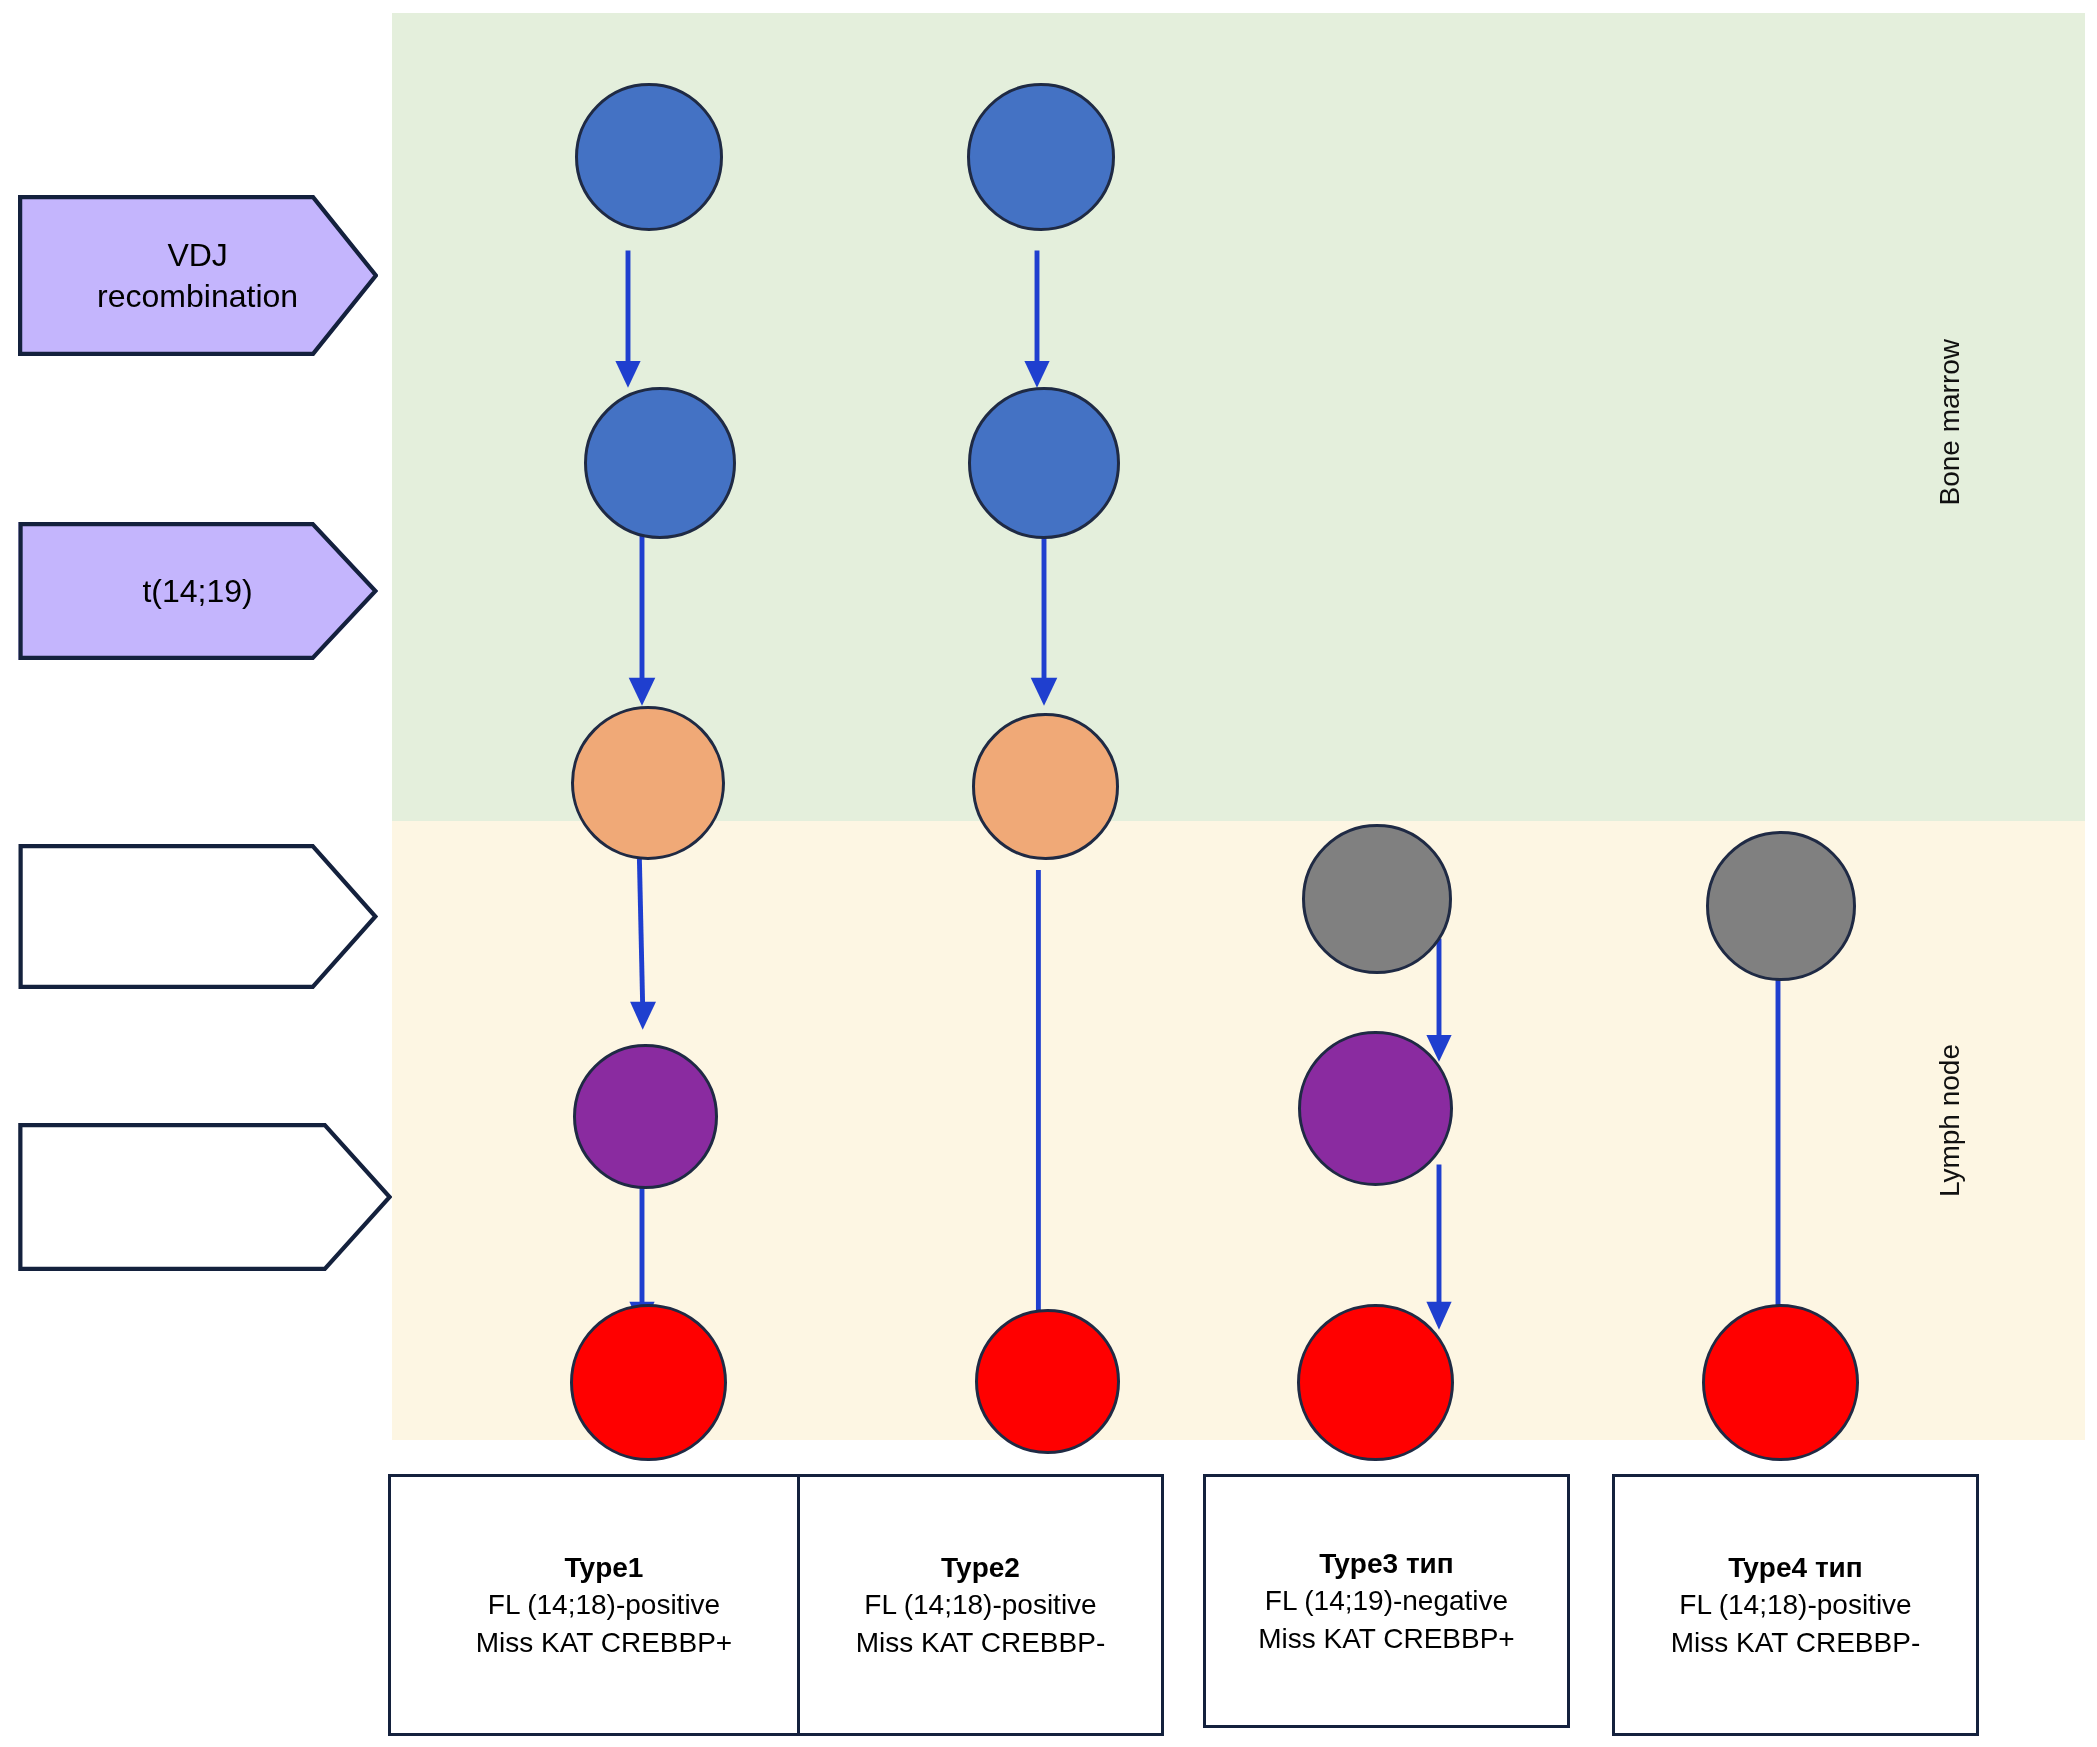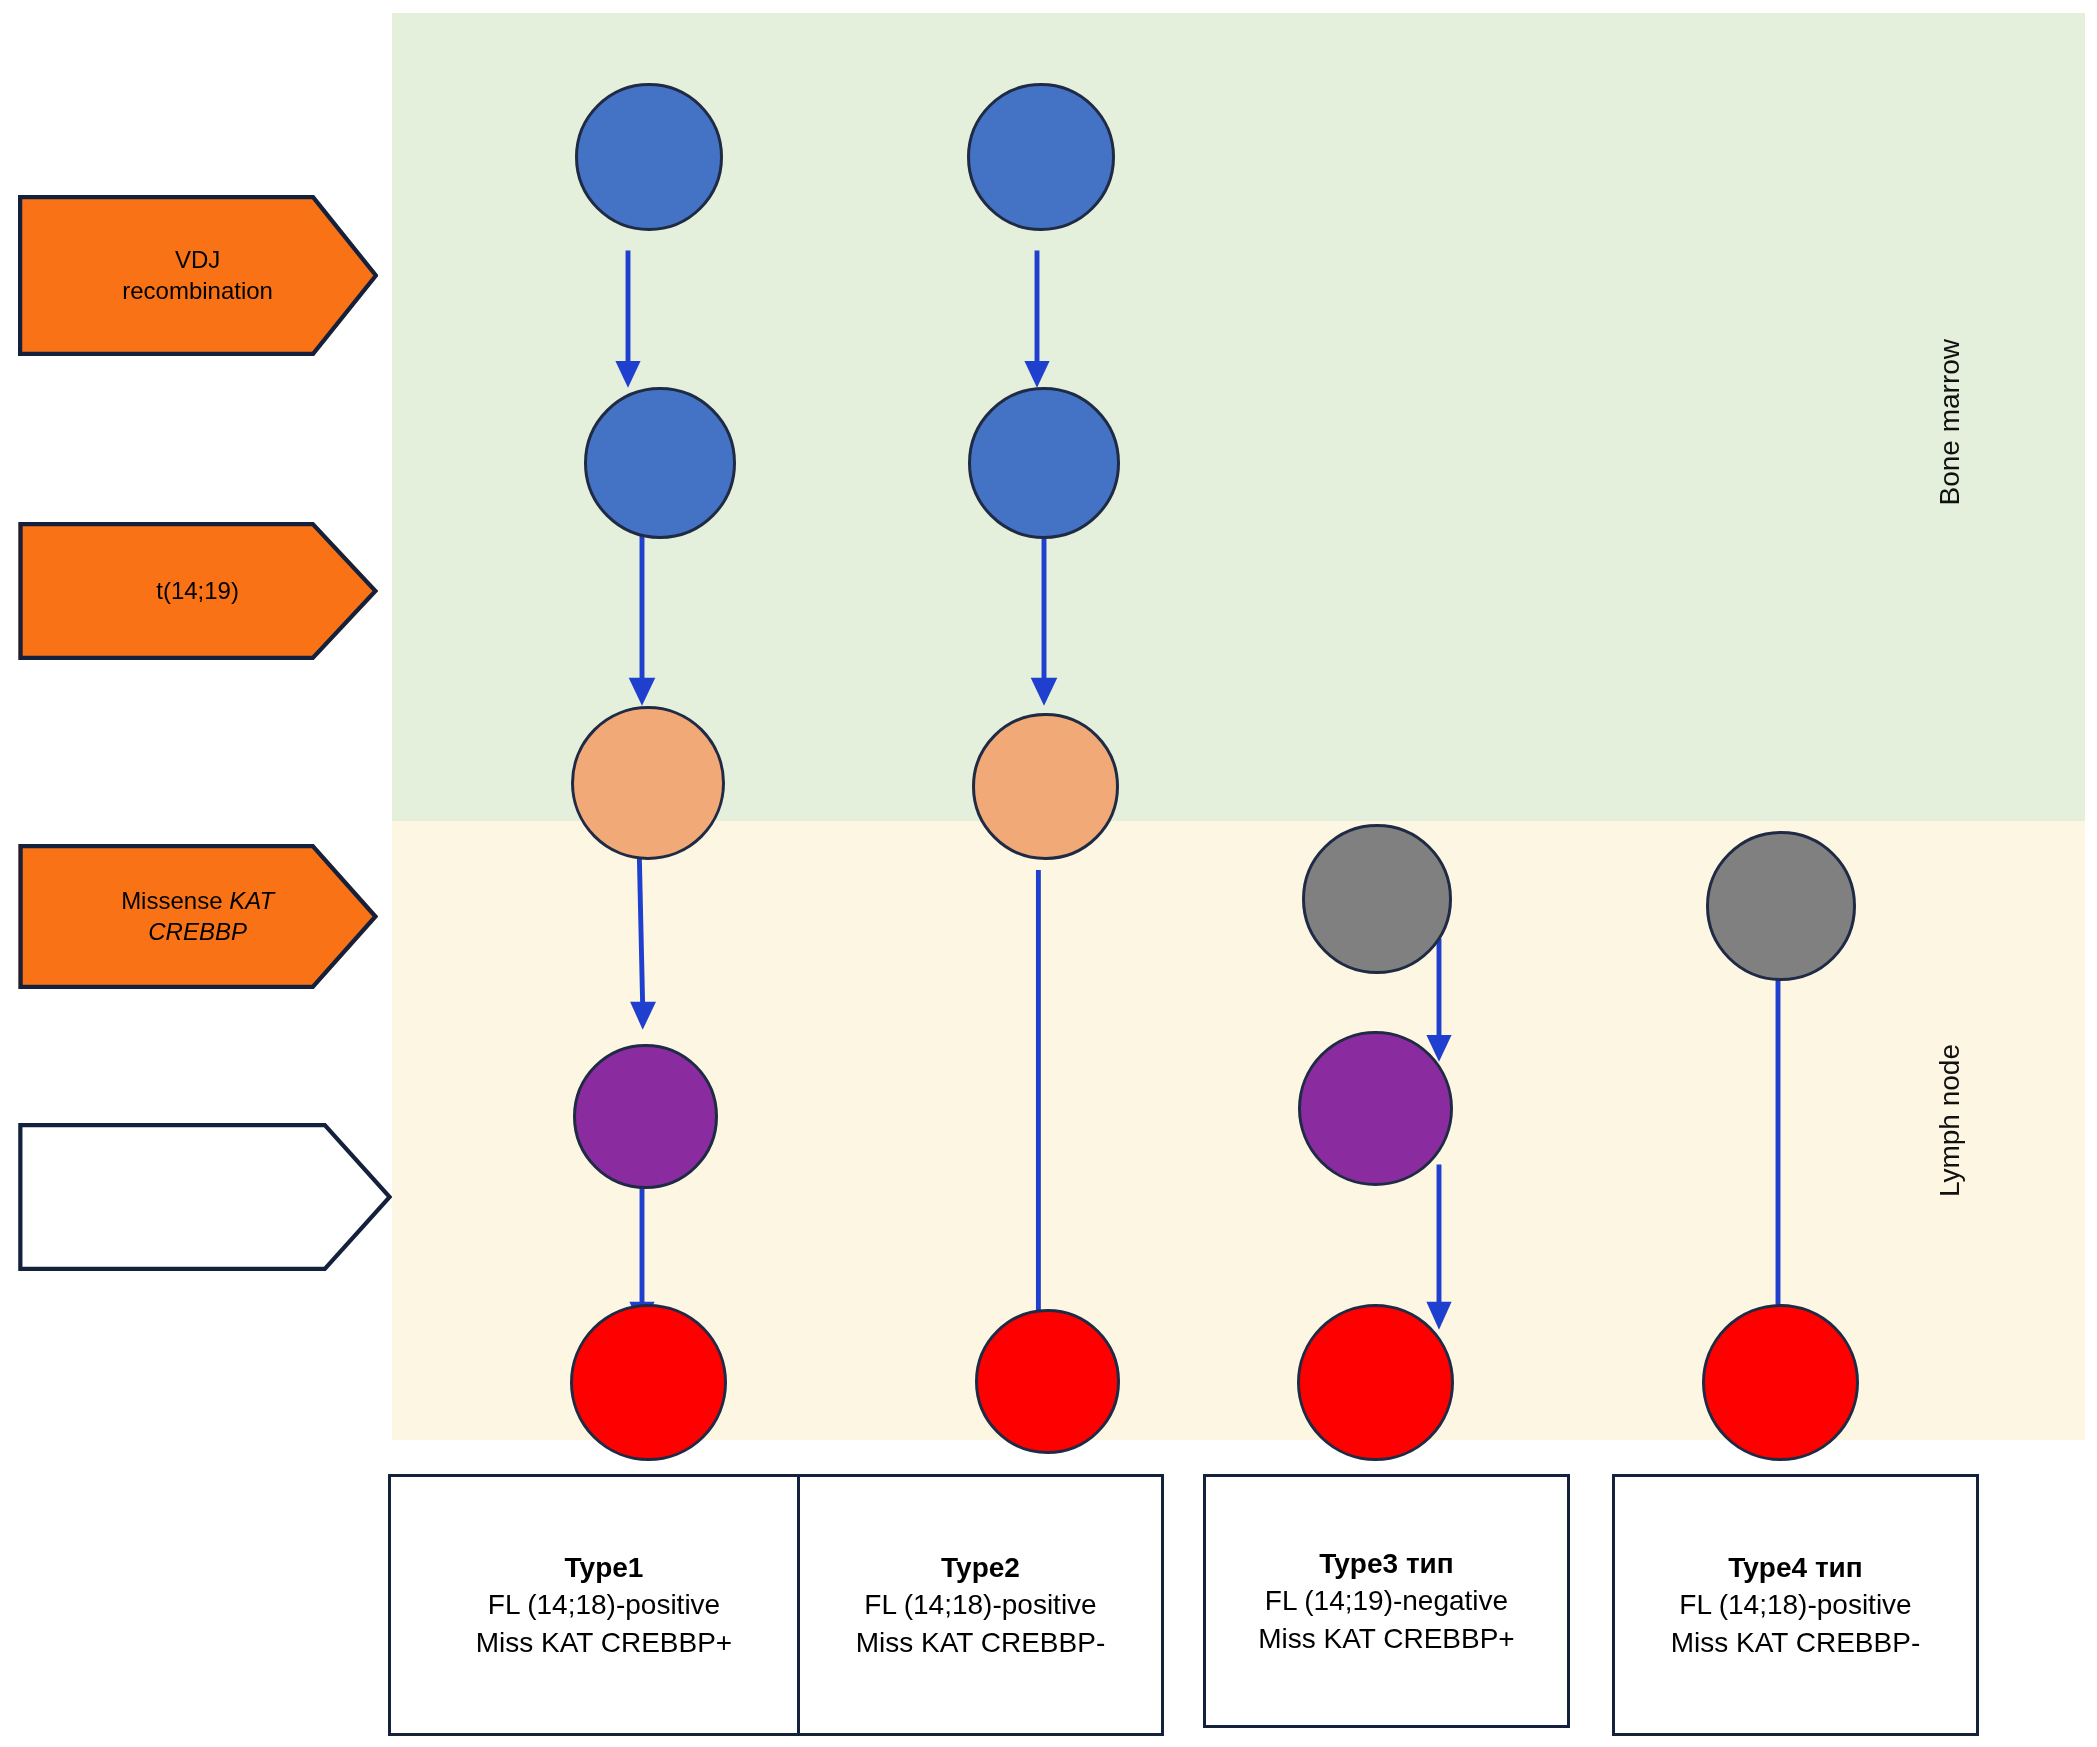--- a/index.html
+++ b/index.html
@@ -12,23 +12,23 @@
   .panel{position:absolute;}
   #panel-bone-marrow{left:392px;top:12.7px;width:1693px;height:809px;background:#E4EFDC;}
   #panel-lymph-node{left:392px;top:821px;width:1693px;height:619px;background:#FDF6E3;}
 
   .panel-label{position:absolute;font-size:28px;line-height:1;white-space:nowrap;
      writing-mode:vertical-rl;transform:rotate(180deg);color:#111;}
   #label-bone-marrow{left:1936px;top:339px;}
   #label-lymph-node{left:1936px;top:1044px;}
 
   
-  .chev{position:absolute;background:#f97316;display:flex;align-items:center;
+  .chev{position:absolute;background:#c4b5fd;display:flex;align-items:center;
         justify-content:center;text-align:center;color:#000;
-        font-size:24px;line-height:1.28;box-sizing:border-box;
+        font-size:32px;line-height:1.28;box-sizing:border-box;
         -webkit-clip-path:polygon(0 0, 82% 0, 100% 50%, 82% 100%, 0 100%);
         clip-path:polygon(0 0, 82% 0, 100% 50%, 82% 100%, 0 100%);}
   .chev .chev-inner{width:78%;padding-right:1.4px;}
   .chev-border{position:absolute;pointer-events:none;}
   .chev-border svg{display:block;}
   .chev .ital{font-style:italic;}
 
   #chev-vdj{left:18.3px;top:195px;width:360px;height:161px;}
   #chev-vdj-b{left:18.3px;top:195px;}
   #chev-t1418{left:18.3px;top:522px;width:360px;height:138px;}
@@ -81,26 +81,20 @@
     <div class="chev-inner">
       <div>t(14;19)</div>
     </div>
   </div>
   <div class="chev-border" id="chev-t1418-b">
     <svg width="360" height="138" viewBox="0 0 510 196">
       <path d="M3 3 H 418 L 507 98 L 418 193 H 3 Z" fill="none" stroke="#14213D" stroke-width="6"></path>
     </svg>
   </div>
 
-  <div class="chev" id="chev-missense">
-    <div class="chev-inner">
-      <div><span>Missense </span><span class="ital">KAT</span></div>
-      <div class="ital">CREBBP</div>
-    </div>
-  </div>
   <div class="chev-border" id="chev-missense-b">
     <svg width="360" height="145" viewBox="0 0 510 206">
       <path d="M3 3 H 418 L 507 103 L 418 203 H 3 Z" fill="none" stroke="#14213D" stroke-width="6"></path>
     </svg>
   </div>
 
   <div class="chev-border" id="chev-kmt2d-b">
     <svg width="374" height="148" viewBox="0 0 530 210">
       <path d="M3 3 H 435 L 527 105 L 435 207 H 3 Z" fill="none" stroke="#14213D" stroke-width="6"></path>
     </svg>

